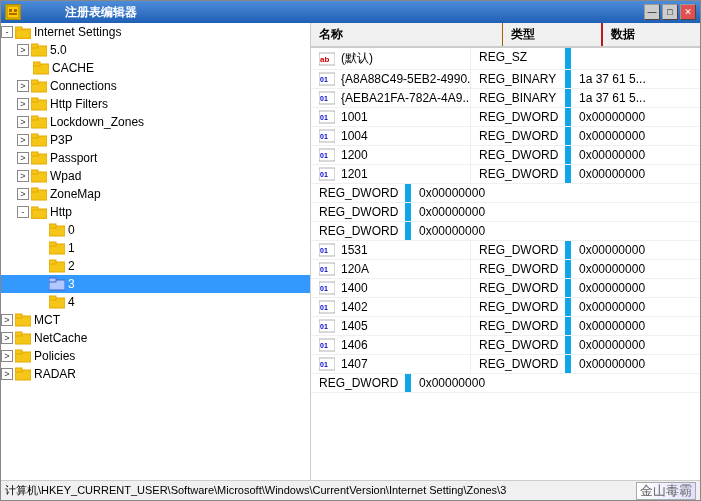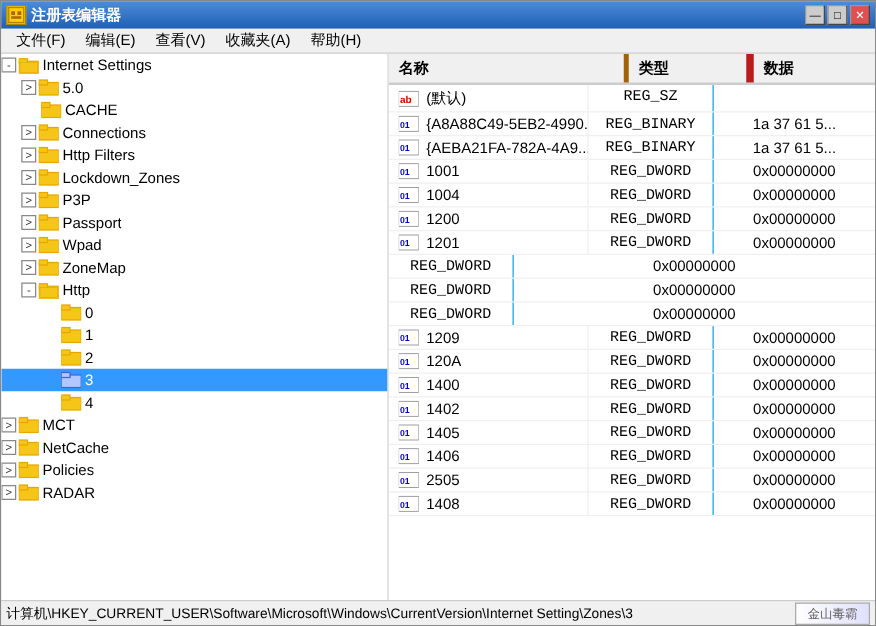--- a/index.html
+++ b/index.html
@@ -40,20 +40,21 @@
       background: #ffcc00;
       border: 1px solid #aa8800;
       font-size: 9px;
       display: flex;
       align-items: center;
       justify-content: center;
     }
     .title-text {
       font-size: 12px;
       font-weight: bold;
+      margin-left: 40px;
     }
     .title-buttons {
       display: flex;
       gap: 2px;
     }
     .title-btn {
       width: 16px;
       height: 16px;
       background: #ccc;
       border: 1px outset #999;
@@ -103,37 +104,36 @@
       flex-direction: column;
     }
     .table-header {
       display: flex;
       background: #f0f0f0;
       border-bottom: 2px solid #ccc;
       font-weight: bold;
       font-size: 12px;
       flex-shrink: 0;
     }
-    .th-name { width: 192px; padding: 3px 8px; border-right: 4px solid #a16207; flex-shrink: 0; }
-    .th-type { width: 100px; padding: 3px 8px; border-right: 6px solid #b91c1c; flex-shrink: 0; }
+    .th-name { width: 192px; padding: 3px 8px; border-right: 1px solid #a16207; flex-shrink: 0; }
+    .th-type { width: 100px; padding: 3px 8px; border-right: 2px solid #b91c1c; flex-shrink: 0; }
     .th-data { flex: 1; padding: 3px 8px; overflow: hidden; }
     .table-body {
       flex: 1;
       overflow-y: auto;
       overflow-x: hidden;
     }
     .table-row {
       display: flex;
       border-bottom: 1px solid #f0f0f0;
       font-size: 12px;
       cursor: default;
-      text-align: center;
     }
     .td-name { width: 160px; padding: 2px 8px; border-right: 1px solid #eee; flex-shrink: 0; display: flex; align-items: center; gap: 4px; overflow: hidden; white-space: nowrap; }
-    .td-type { width: 100px; padding: 2px 8px; border-right: 1px solid #0ea5e9; flex-shrink: 0; overflow: hidden; white-space: nowrap; font-family: Liberation Mono, monospace; }
+    .td-type { width: 100px; padding: 2px 8px; border-right: 6px solid #0ea5e9; flex-shrink: 0; overflow: hidden; white-space: nowrap; }
     .td-data { flex: 1; padding: 2px 8px; overflow: hidden; white-space: nowrap; }
 
     
     .tree-item {
       display: flex;
       align-items: center;
       height: 18px;
       cursor: pointer;
       white-space: nowrap;
       font-size: 12px;
@@ -177,21 +177,21 @@
       flex: 1;
       overflow: hidden;
       white-space: nowrap;
       text-overflow: ellipsis;
     }
     .status-logo {
       width: 60px;
       height: 18px;
       background: linear-gradient(to right, #fff, #e0e0ff);
       border: 1px solid #aaa;
-      font-size: 10px;
+      font-size: 13px;
       display: flex;
       align-items: center;
       justify-content: center;
       color: #666;
       flex-shrink: 0;
     }
 
     
     ::-webkit-scrollbar { width: 16px; height: 16px; }
     ::-webkit-scrollbar-track { background: #f0f0f0; }
@@ -215,27 +215,20 @@
       </div>
       <span class="title-text">注册表编辑器</span>
     </div>
     <div class="title-buttons">
       <div class="title-btn">—</div>
       <div class="title-btn">□</div>
       <div class="title-btn close-btn">✕</div>
     </div>
   </div>
 
-  <div class="menu-bar">
-  <div class="menu-item">文件(F)</div>
-      <div class="menu-item">编辑(E)</div>
-      <div class="menu-item">查看(V)</div>
-      <div class="menu-item">收藏夹(A)</div>
-      <div class="menu-item">帮助(H)</div>
-    </div>
 
   <div class="main-content">
 
     <div class="tree-panel">
       <div id="tree-container">
           <div class="tree-item">
             <span class="tree-toggle">-</span>
             <span style="display: inline-flex; margin-right: 3px;">
               <svg width="16" height="14" viewBox="0 0 16 14">
                 <rect x="0" y="4" width="16" height="10" fill="#F5C518" stroke="#E5A800" stroke-width="1"></rect>
@@ -570,21 +563,21 @@
             <div class="td-data">0x00000000</div>
           </div>
           <div class="table-row">
             <div class="td-name">
               <span style="display: inline-flex; align-items: center; margin-right: 2px; flex-shrink: 0;">
                 <svg width="16" height="14" viewBox="0 0 16 14">
                   <rect x="0" y="1" width="16" height="12" fill="#ffffff" stroke="#666" stroke-width="0.5"></rect>
                   <text x="1" y="10" font-size="7" fill="#0000cc" font-weight="bold">01</text>
                 </svg>
               </span>
-              <span>1209</span>
+              <span>1531</span>
             </div>
             <div class="td-type">REG_DWORD</div>
             <div class="td-data">0x00000000</div>
           </div>
           <div class="table-row">
             <div class="td-name">
               <span style="display: inline-flex; align-items: center; margin-right: 2px; flex-shrink: 0;">
                 <svg width="16" height="14" viewBox="0 0 16 14">
                   <rect x="0" y="1" width="16" height="12" fill="#ffffff" stroke="#666" stroke-width="0.5"></rect>
                   <text x="1" y="10" font-size="7" fill="#0000cc" font-weight="bold">01</text>
@@ -648,35 +641,26 @@
             <div class="td-data">0x00000000</div>
           </div>
           <div class="table-row">
             <div class="td-name">
               <span style="display: inline-flex; align-items: center; margin-right: 2px; flex-shrink: 0;">
                 <svg width="16" height="14" viewBox="0 0 16 14">
                   <rect x="0" y="1" width="16" height="12" fill="#ffffff" stroke="#666" stroke-width="0.5"></rect>
                   <text x="1" y="10" font-size="7" fill="#0000cc" font-weight="bold">01</text>
                 </svg>
               </span>
-              <span>2505</span>
-            </div>
-            <div class="td-type">REG_DWORD</div>
-            <div class="td-data">0x00000000</div>
-          </div>
-          <div class="table-row">
-            <div class="td-name">
-              <span style="display: inline-flex; align-items: center; margin-right: 2px; flex-shrink: 0;">
-                <svg width="16" height="14" viewBox="0 0 16 14">
-                  <rect x="0" y="1" width="16" height="12" fill="#ffffff" stroke="#666" stroke-width="0.5"></rect>
-                  <text x="1" y="10" font-size="7" fill="#0000cc" font-weight="bold">01</text>
-                </svg>
-              </span>
-              <span>1408</span>
-            </div>
+              <span>1407</span>
+            </div>
+            <div class="td-type">REG_DWORD</div>
+            <div class="td-data">0x00000000</div>
+          </div>
+          <div class="table-row">
             <div class="td-type">REG_DWORD</div>
             <div class="td-data">0x00000000</div>
           </div>
         </div>
     </div>
   </div>
 
   <div class="status-bar">
     <span class="status-bar-text">计算机\HKEY_CURRENT_USER\Software\Microsoft\Windows\CurrentVersion\Internet Setting\Zones\3</span>
     <div class="status-logo">

